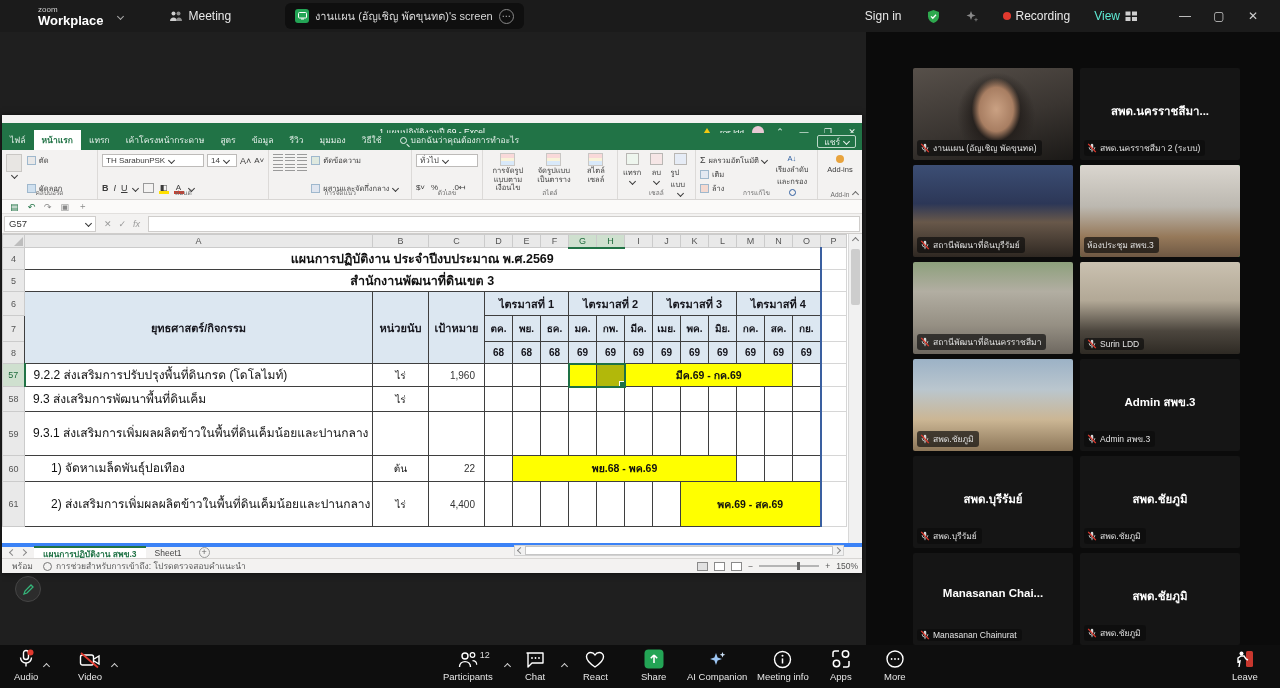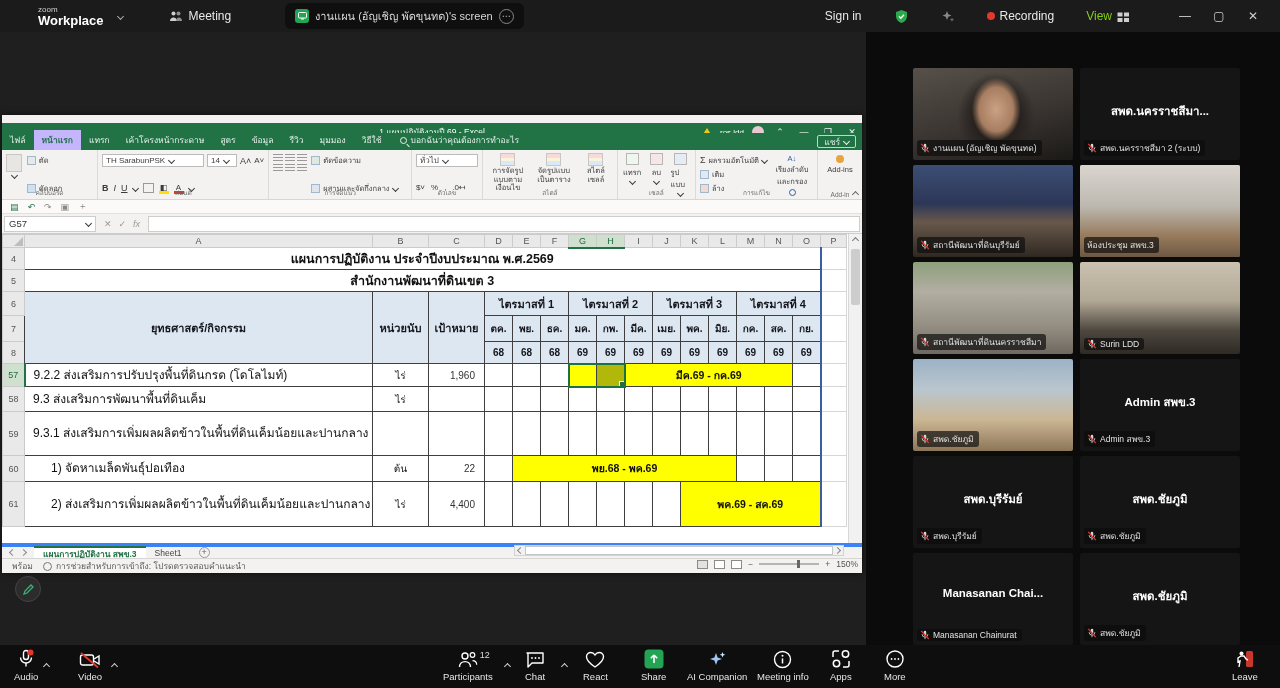--- a/index.html
+++ b/index.html
@@ -16,42 +16,42 @@
   .topbar { position:absolute; left:0; top:0; width:1280px; height:32px; background:#1b1b1b; display:flex; align-items:center; color:#ddd; }
   .logo { margin-left:38px; line-height:1; }
   .logo .z1 { display:block; font-size:8px; color:#cfcfcf; }
   .logo .z2 { display:block; font-size:13px; font-weight:bold; color:#fff; }
   .logo-chev { margin-left:14px; color:#aaa; }
   .mtab { display:flex; align-items:center; gap:6px; margin-left:46px; font-size:12px; color:#e8e8e8; }
   .sharetab { position:absolute; left:285px; top:3px; height:26px; display:flex; align-items:center; gap:6px; background:#0f0f0f; border-radius:6px; padding:0 10px; font-size:11px; color:#d8d8d8; }
   .sharetab .grn { width:14px; height:14px; background:#23a455; border-radius:3px; display:flex; align-items:center; justify-content:center; }
   .sharetab .grn svg { display:block; }
   .sharetab .dots { width:15px; height:15px; border:1px solid #888; border-radius:50%; color:#bbb; font-size:9px; line-height:13px; text-align:center; }
-  .topright { position:absolute; right:0; top:0; height:32px; display:flex; align-items:center; gap:32px; padding-right:10px; }
+  .topright { position:absolute; right:0; top:0; height:32px; display:flex; align-items:center; gap:24px; padding-right:10px; }
   .topright .signin { font-size:12px; color:#e8e8e8; }
   .rec { display:flex; align-items:center; gap:5px; font-size:12px; color:#e8e8e8; }
   .recdot { width:8px; height:8px; border-radius:50%; background:#e1392e; }
-  .viewbtn { display:flex; align-items:flex-end; gap:5px; font-size:12px; color:#84cc16; }
+  .viewbtn { display:flex; align-items:center; gap:5px; font-size:12px; color:#5eead4; }
   .wctl { display:flex; align-items:center; gap:0; margin-left:6px; }
   .wctl span { width:34px; text-align:center; font-size:12px; color:#cfcfcf; }
 
   
   .sharedarea { position:absolute; left:0; top:32px; width:866px; height:613px; background:#1f1f1f; }
 
   
   .excel { position:absolute; left:2px; top:83px; width:860px; height:458px; background:#f3f2f1; box-shadow:0 0 6px rgba(0,0,0,.6); font-family:"Liberation Sans","DejaVu Sans",sans-serif; }
   .xl-title { position:absolute; left:0; top:8px; width:100%; height:18px; background:#217346; color:#fff; display:flex; align-items:center; }
   .xl-title .t { position:absolute; left:0; right:0; text-align:center; font-size:8.5px; }
   .xl-tr { position:absolute; right:2px; top:0; height:18px; display:flex; align-items:center; gap:8px; font-size:8px; }
   .warn { width:0; height:0; border-left:5px solid transparent; border-right:5px solid transparent; border-bottom:8px solid #f2c811; }
   .avatar { width:12px; height:12px; border-radius:50%; background:#e9c8d4; }
   .xl-tr .wc { color:#eaf3ee; width:16px; text-align:center; font-size:9px; }
   .xl-tabs { position:absolute; left:0; top:18px; width:100%; height:17px; background:#217346; display:flex; align-items:flex-end; color:#eaf3ee; font-size:8.5px; }
   .xl-tabs .tab { padding:3px 8px 3px; }
-  .xl-tabs .tab.active { background:#c4b5fd; color:#217346; font-weight:bold; }
+  .xl-tabs .tab.active { background:#ffffff; color:#217346; font-weight:bold; }
   .xl-tabs .tellme { display:flex; align-items:center; gap:4px; margin-left:10px; padding-bottom:3px; }
   .lens { width:7px; height:7px; border:1.2px solid #eaf3ee; border-radius:50%; position:relative; }
   .lens:after { content:""; position:absolute; width:4px; height:1.2px; background:#eaf3ee; transform:rotate(45deg); left:5px; top:7px; }
   .xl-share { position:absolute; right:6px; top:20px; height:13px; border:1px solid #bcd8c8; border-radius:2px; color:#eaf3ee; font-size:8.5px; padding:0 6px; display:flex; align-items:center; gap:4px; }
 
   .ribbon { position:absolute; left:0; top:35px; width:100%; height:50px; background:#f3f2f1; border-bottom:1px solid #d8d6d4; display:flex; font-size:7.5px; color:#3b3b3b; }
   .rgroup { position:relative; border-right:1px solid #dcdad8; padding:2px 4px 10px; display:flex; gap:4px; align-items:flex-start; }
   .rgroup .glabel { position:absolute; bottom:1px; left:0; right:0; text-align:center; color:#6a6a6a; font-size:6.5px; }
   .bigbtn { display:flex; flex-direction:column; align-items:center; width:30px; gap:1px; padding-top:2px; }
   .bigbtn .ic { width:16px; height:18px; background:#e8e6e3; border:1px solid #c9c7c4; }
@@ -119,21 +119,21 @@
   .vscroll .thumb { margin:2px 2px; height:56px; background:#cdcdcd; border-radius:2px; }
 
   
   .sheetbar { position:absolute; left:0; top:428px; width:100%; height:15px; background:#f3f2f1; border-top:4px solid #3b82f6; display:flex; align-items:center; font-size:8.5px; color:#444; }
   .sheetbar .nav { display:flex; gap:6px; padding:0 8px; color:#888; }
   .stab { padding:1px 9px; height:14px; display:flex; align-items:center; }
   .stab.active { background:#fff; color:#217346; font-weight:bold; border-top:2px solid #217346; }
   .plus { width:11px; height:11px; border:1px solid #9a9a9a; border-radius:50%; display:flex; align-items:center; justify-content:center; margin-left:8px; color:#666; font-size:9px; line-height:1; }
   .hscroll { position:absolute; right:18px; top:430px; width:330px; height:11px; background:#f1f1f1; border:1px solid #d2d2d2; display:flex; align-items:center; }
   .hscroll .hthumb { flex:1; height:9px; background:#ffffff; border:1px solid #c6c6c6; margin:0 2px; }
-  .statusbar { position:absolute; left:0; top:443px; width:100%; height:15px; background:#f3f2f1; border-top:1px solid #d8d6d4; display:flex; font-size:8.5px; color:#555; }
+  .statusbar { position:absolute; left:0; top:443px; width:100%; height:15px; background:#f3f2f1; border-top:1px solid #d8d6d4; display:flex; align-items:center; font-size:8.5px; color:#555; }
   .statusbar .ready { padding:0 10px; }
   .acc { display:flex; align-items:center; gap:4px; }
   .accic { width:9px; height:9px; border:1px solid #777; border-radius:50%; position:relative; }
   .statusright { position:absolute; right:4px; display:flex; align-items:center; gap:6px; }
   .vico { width:11px; height:9px; border:1px solid #8a8a8a; background:#fff; }
   .vico.a { background:#e1e1e1; }
   .ztrack { width:60px; height:2px; background:#b5b5b5; position:relative; }
   .ztrack .kn { position:absolute; left:38px; top:-3px; width:3px; height:8px; background:#666; }
   .zl { font-size:8.5px; }
 

